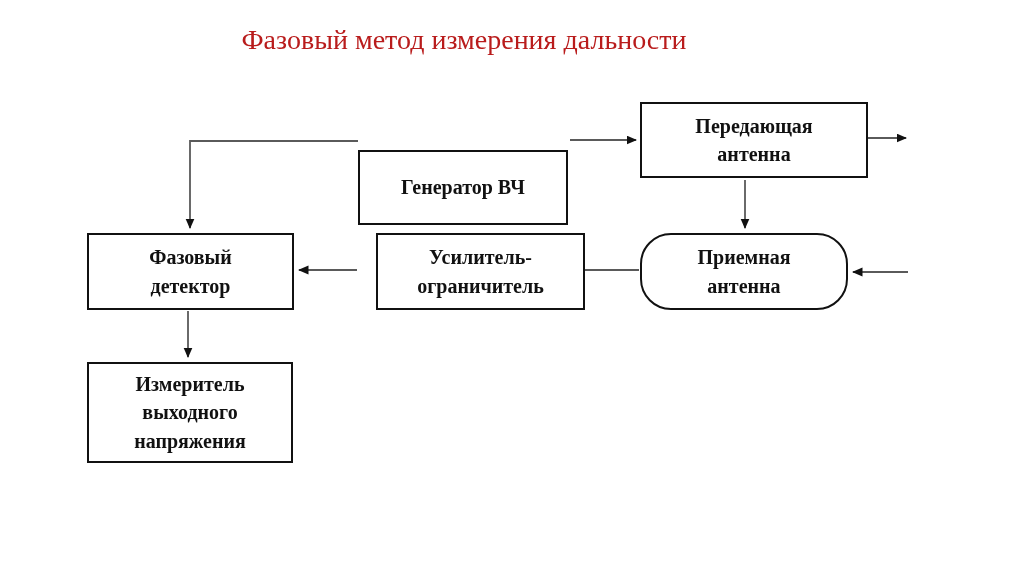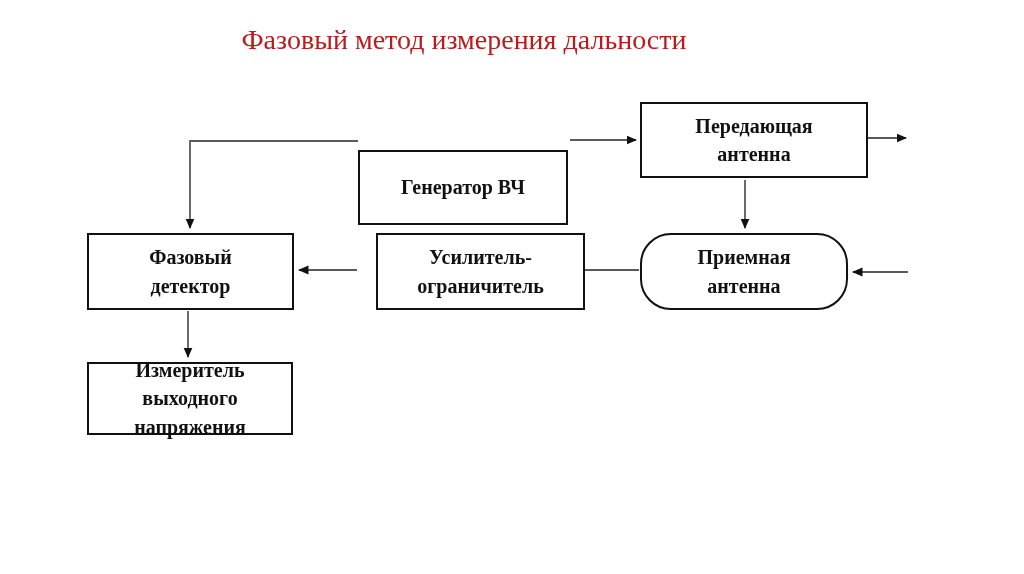--- a/index.html
+++ b/index.html
@@ -46,21 +46,21 @@
     font-weight: 700;
     font-size: 20px;
     line-height: 1.42;
     color: #111111;
   }
   .b-generator { left: 358px; top: 103px; width: 210px; height: 75px; margin-top: 47px; }
   .b-tx        { left: 640px; top: 102px; width: 228px; height: 76px; }
   .b-phase     { left: 87px;  top: 233px; width: 207px; height: 77px; }
   .b-limiter   { left: 376px; top: 233px; width: 209px; height: 77px; }
   .b-rx        { left: 640px; top: 233px; width: 208px; height: 77px; border-radius: 31px; }
-  .b-meter     { left: 87px;  top: 362px; width: 206px; height: 73px; }
+  .b-meter     { left: 87px;  top: 362px; width: 206px; height: 101px; }
   .wire {
     stroke: #5a5a5a;
     stroke-width: 1.8;
     fill: none;
   }
 </style>
 </head>
 <body>
 
 <div class="canvas">

